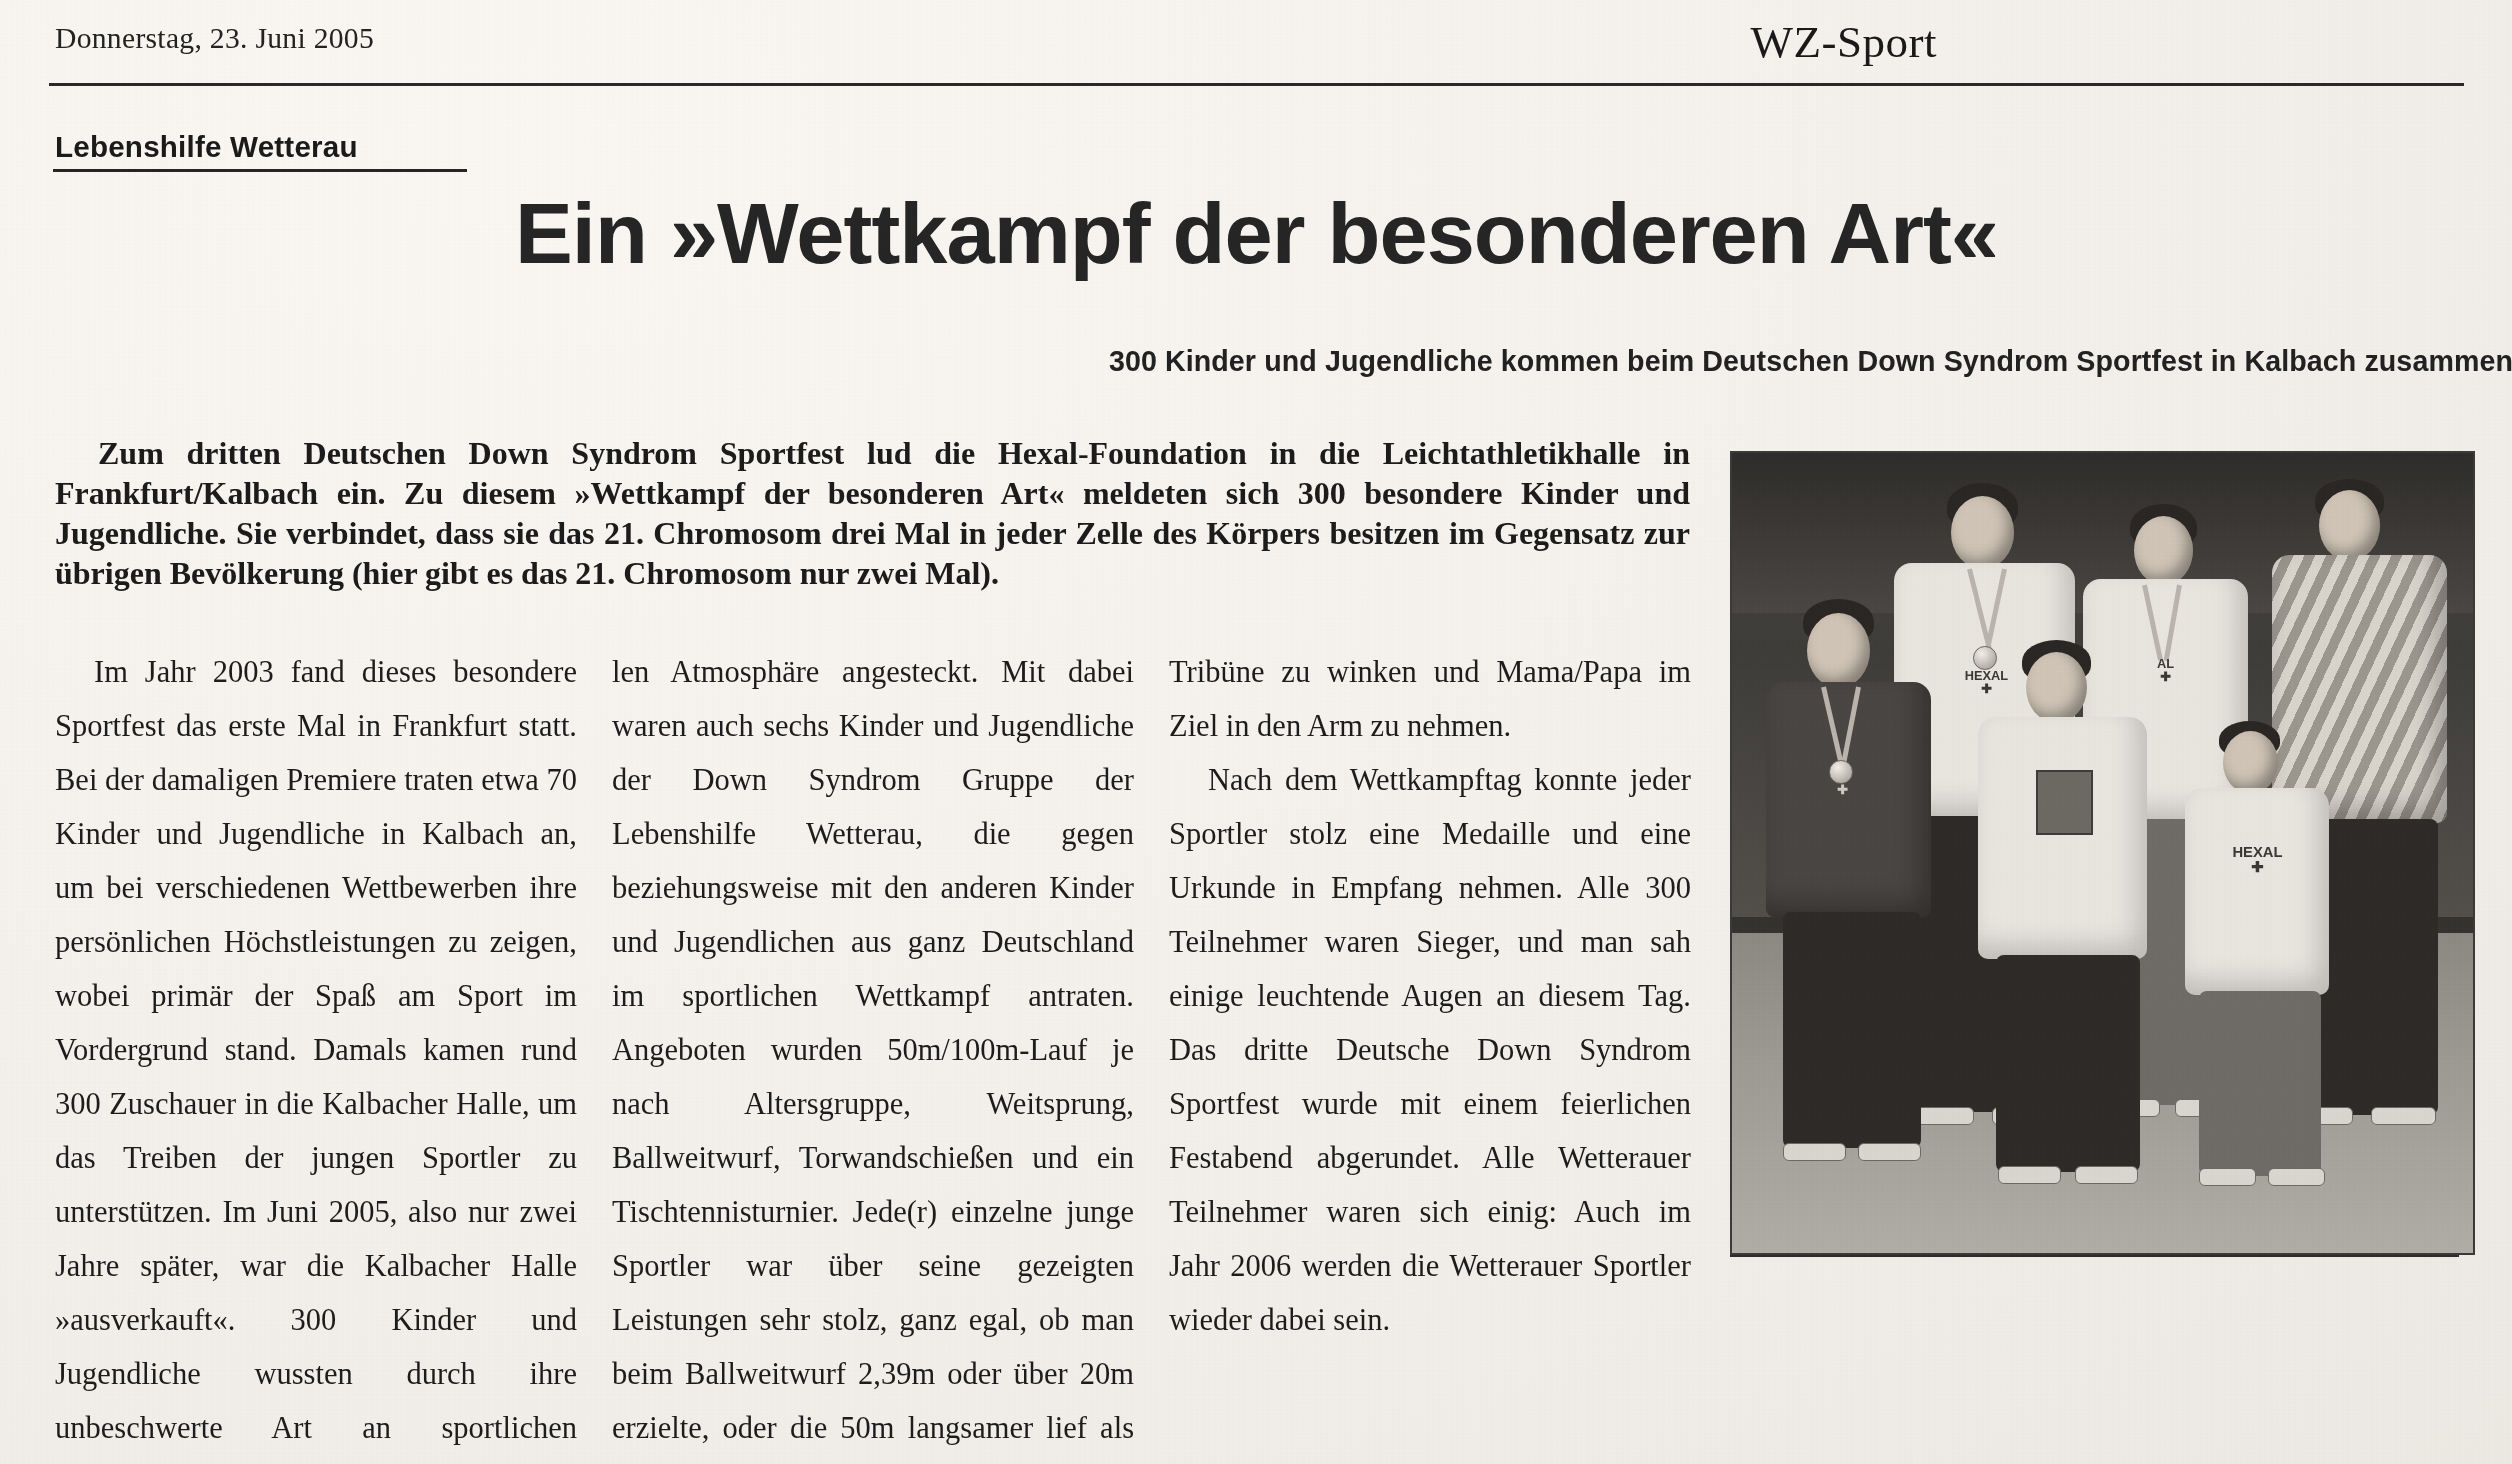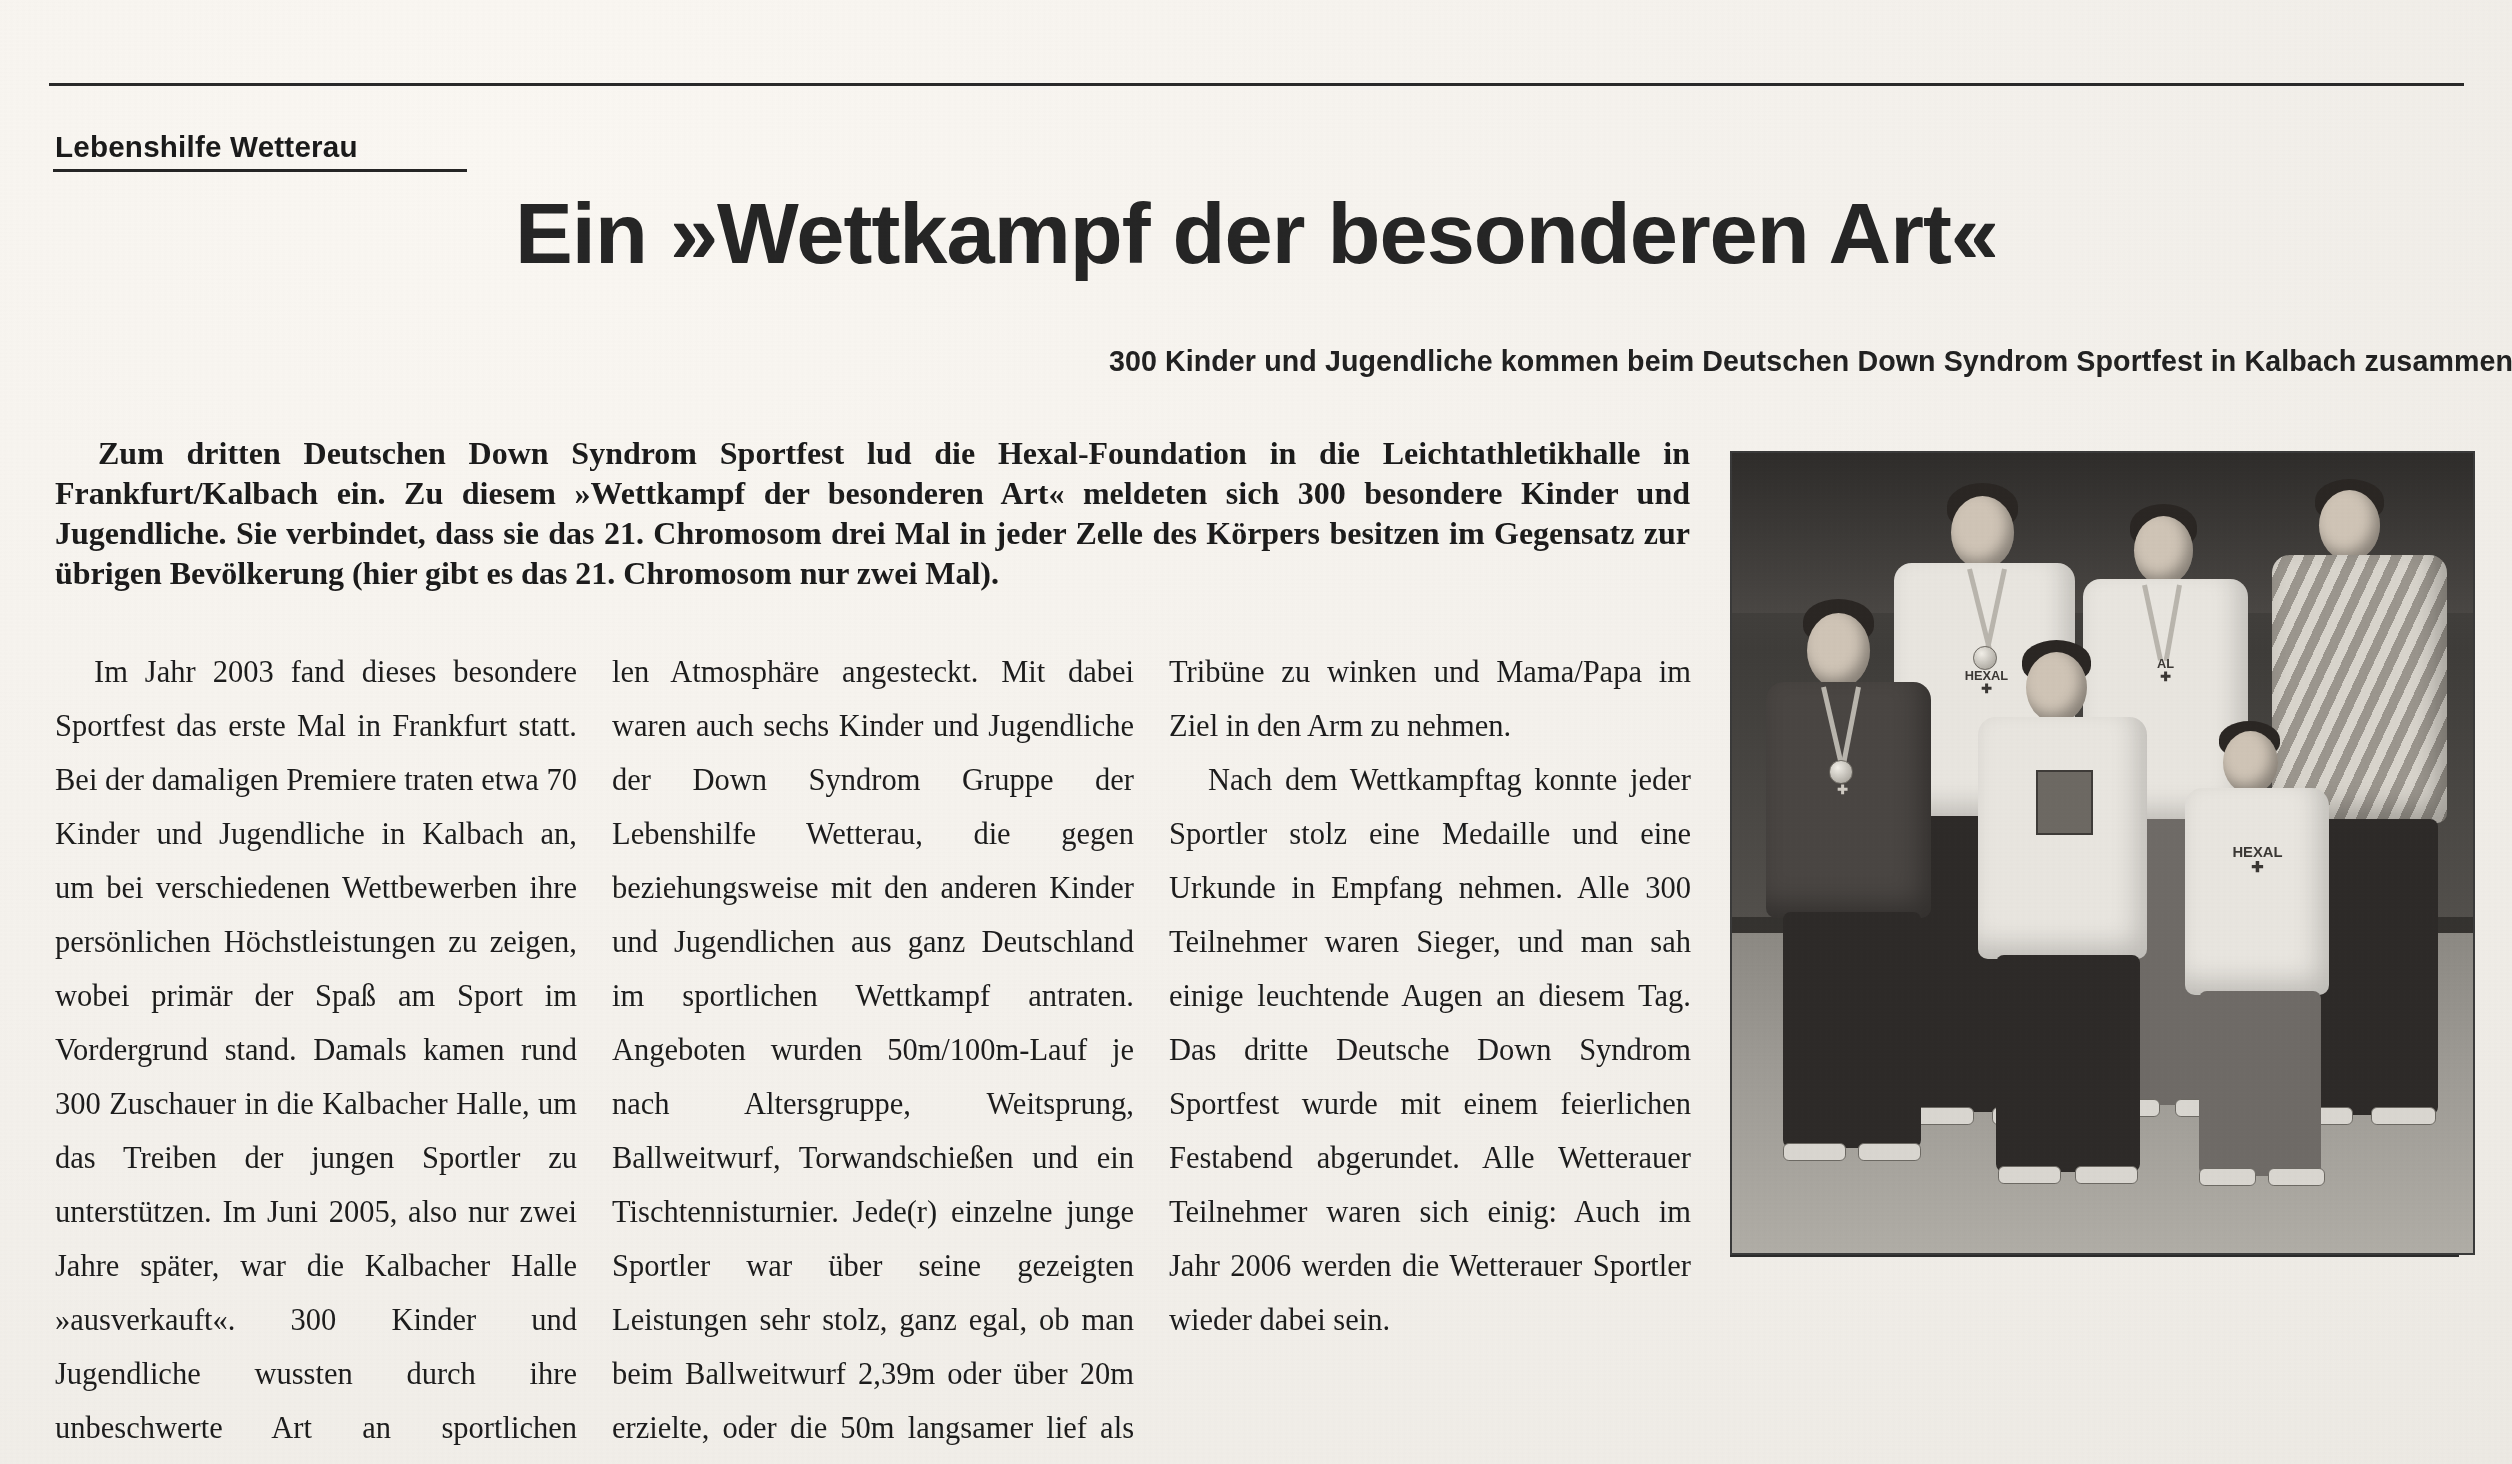--- a/index.html
+++ b/index.html
@@ -258,20 +258,24 @@
     width: 729px;
     height: 2px;
     background: #2b2b2b;
   }
 </style>
 </head>
 <body>
 
 <div class="page">
 
+  <div class="masthead">
+    <div class="masthead-date">Donnerstag, 23. Juni 2005</div>
+    <div class="masthead-title">WZ-Sport</div>
+  </div>
   <div class="rule-top"></div>
 
   <div class="kicker">Lebenshilfe Wetterau</div>
   <div class="kicker-underline"></div>
 
   <div class="headline">Ein »Wettkampf der besonderen Art«</div>
   <div class="subhead">300 Kinder und Jugendliche kommen beim Deutschen Down Syndrom Sportfest in Kalbach zusammen</div>
 
   <div class="lead">Zum dritten Deutschen Down Syndrom Sportfest lud die Hexal-Foundation in die Leichtathletikhalle in Frankfurt/Kalbach ein. Zu diesem »Wettkampf der besonderen Art« meldeten sich 300 besondere Kinder und Jugendliche. Sie verbindet, dass sie das 21. Chromosom drei Mal in jeder Zelle des Körpers besitzen im Gegensatz zur übrigen Bevölkerung (hier gibt es das 21. Chromosom nur zwei Mal).</div>
 

